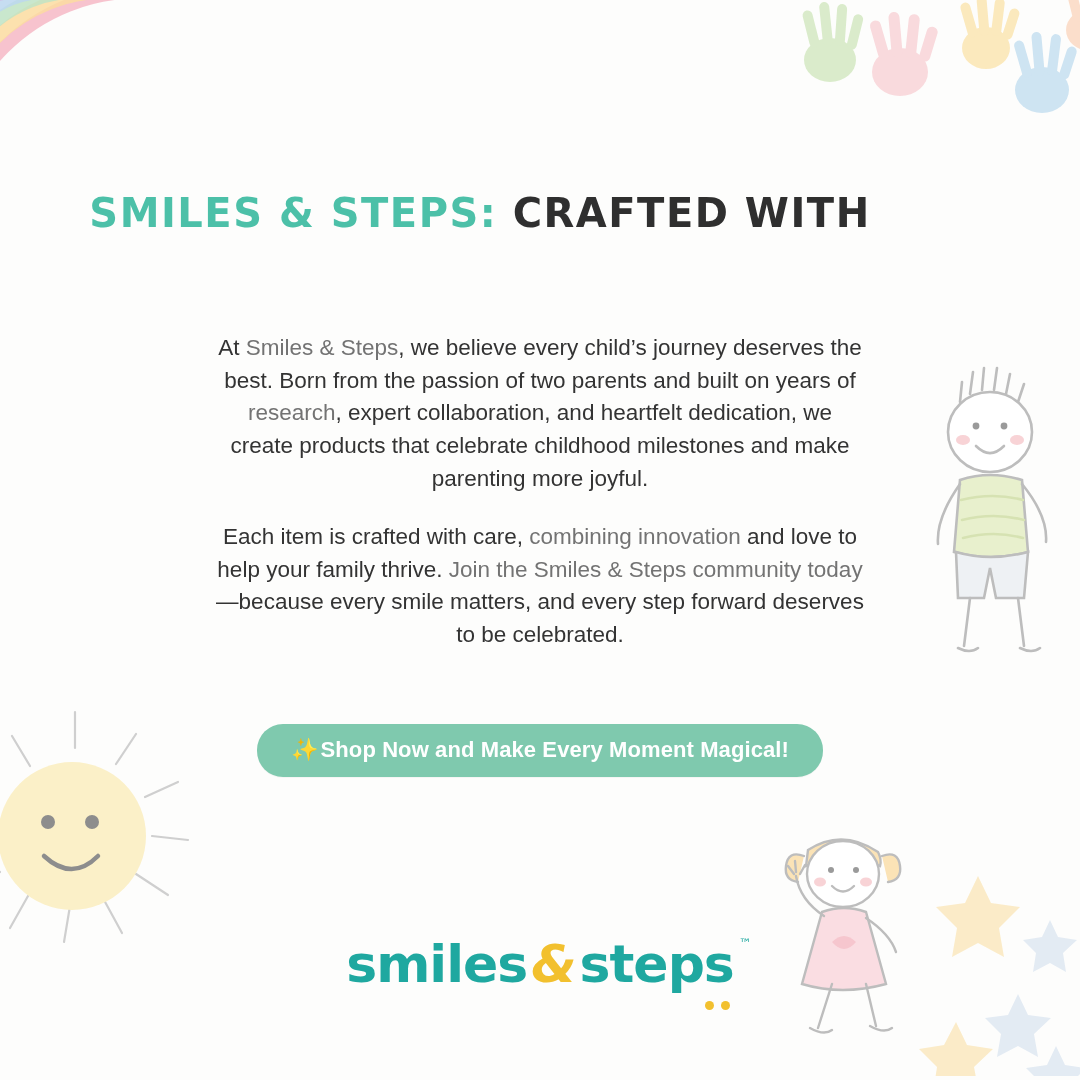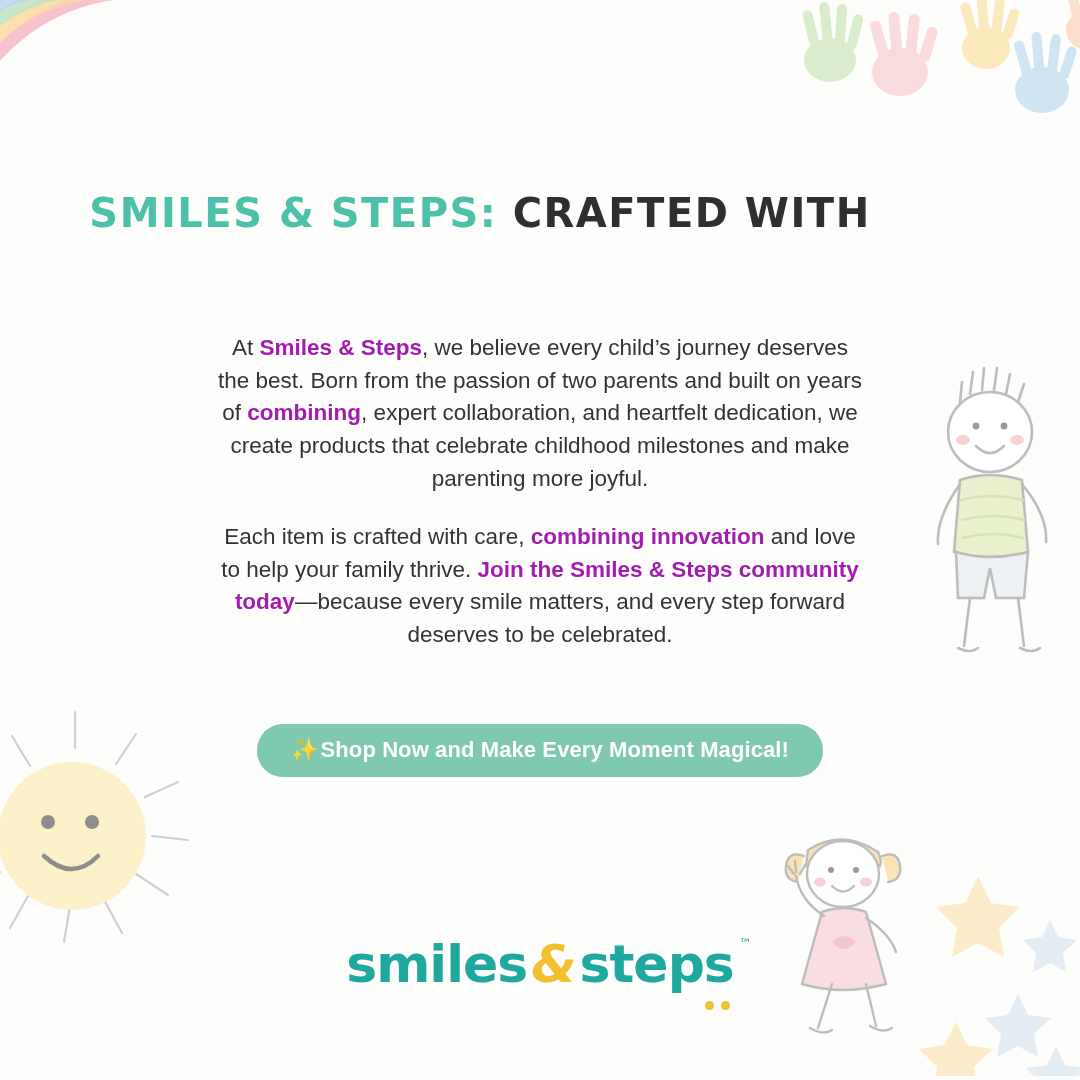--- a/index.html
+++ b/index.html
@@ -56,21 +56,21 @@
     left: 215px;
     width: 650px;
     text-align: center;
     font-family: "Liberation Sans", sans-serif;
     font-size: 22.5px;
     line-height: 1.45;
     color: #333333;
   }
   .body-copy p { margin: 0 0 26px 0; }
   .body-copy p:last-child { margin-bottom: 8px; }
-  .body-copy b { font-weight: bold; color: #a21caf; }
+  .body-copy b { font-weight: normal; color: #737373; }
 
   
   .cta-wrap {
     position: absolute;
     top: 724px;
     left: 0;
     width: 1080px;
     text-align: center;
   }
   .cta {
@@ -281,21 +281,21 @@
         <path d="M196 200 l9 19 21 3 -15 15 4 21 -19 -10 -19 10 4 -21 -15 -15 21 -3z" fill="#dfe8f2"></path>
       </g>
     </svg>
   </div>
 
   <h1 class="headline">
     <span class="brandpart">Smiles &amp; Steps:</span><span> Crafted with</span><br>
   </h1>
 
   <div class="body-copy">
-    <p>At <b>Smiles &amp; Steps</b>, we believe every child’s journey deserves the best. Born from the passion of two parents and built on years of <b>combining</b>, expert collaboration, and heartfelt dedication, we create products that celebrate childhood milestones and make parenting more joyful.</p>
+    <p>At <b>Smiles &amp; Steps</b>, we believe every child’s journey deserves the best. Born from the passion of two parents and built on years of <b>research</b>, expert collaboration, and heartfelt dedication, we create products that celebrate childhood milestones and make parenting more joyful.</p>
     <p>Each item is crafted with care, <b>combining innovation</b> and love to help your family thrive. <b>Join the Smiles &amp; Steps community today</b>—because every smile matters, and every step forward deserves to be celebrated.</p>
   </div>
 
   <div class="cta-wrap">
     <button class="cta">
       <span class="spark">✨</span><span>Shop Now and Make Every Moment Magical!</span>
     </button>
   </div>
 
   <div class="logo">

